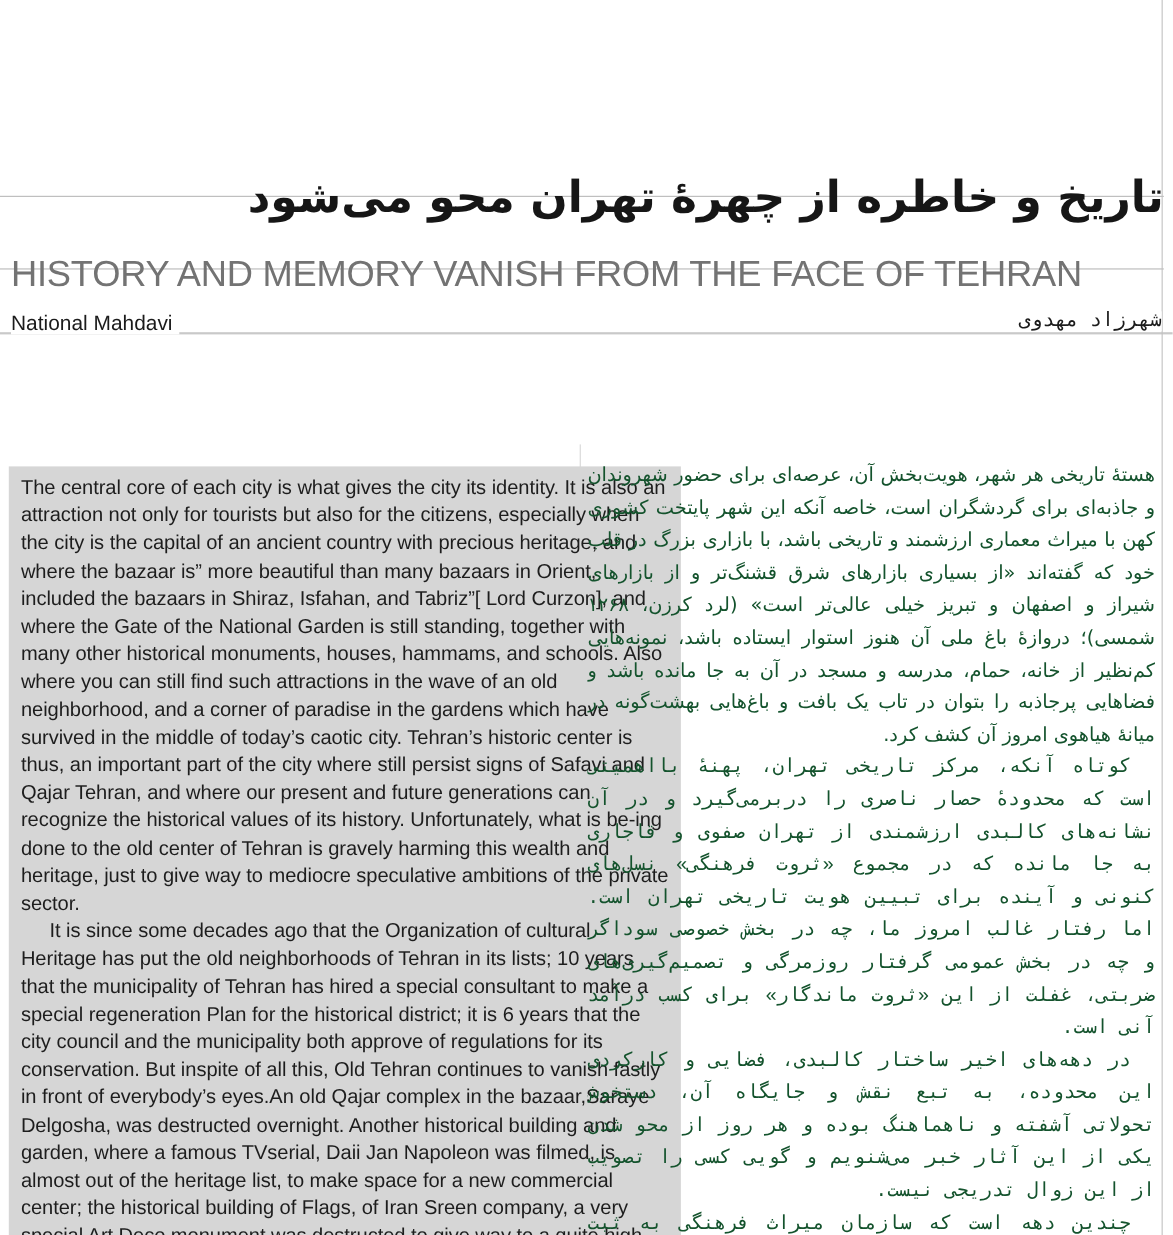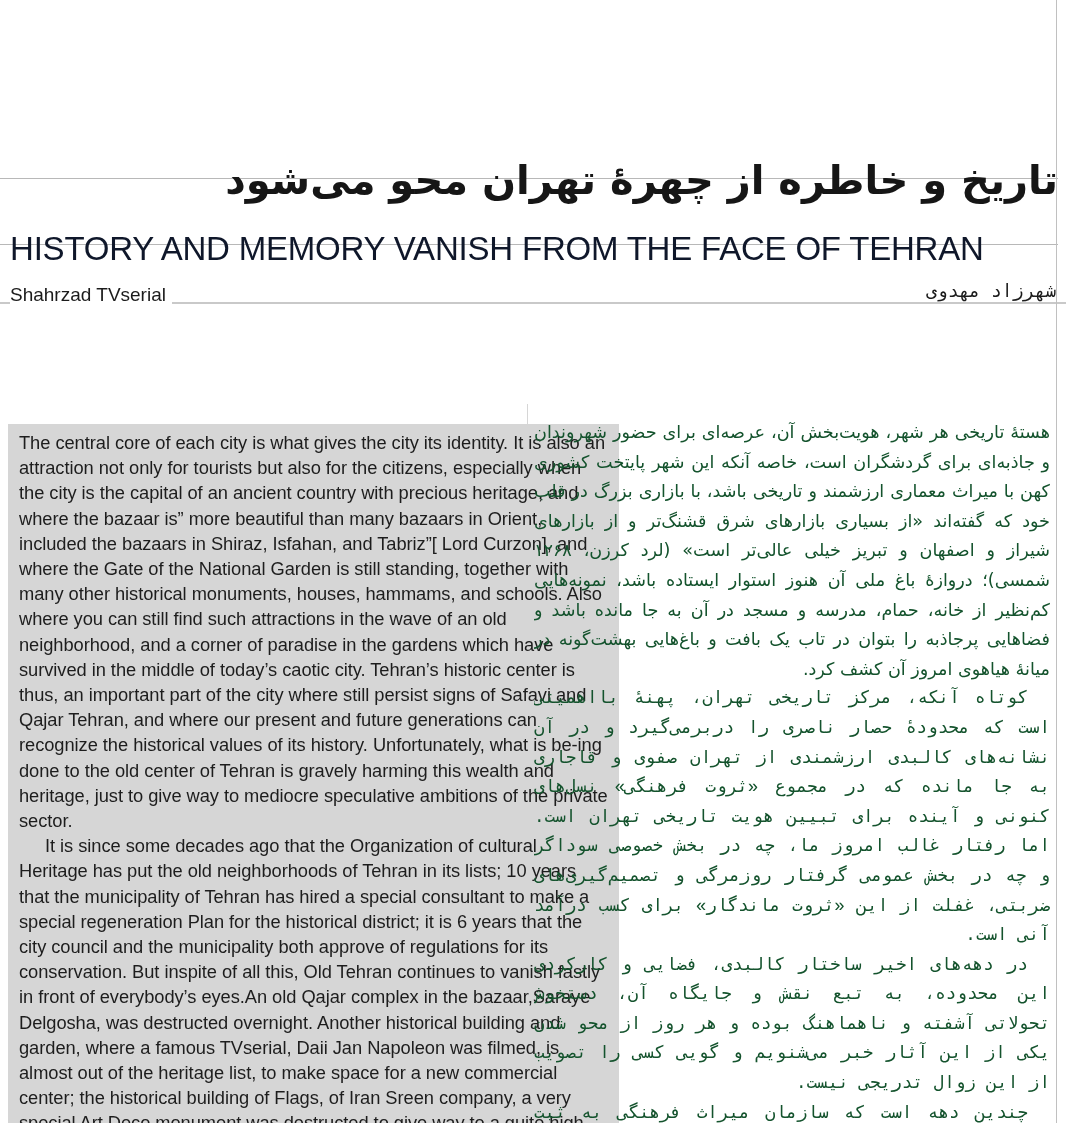--- a/index.html
+++ b/index.html
@@ -63,21 +63,21 @@
     white-space: nowrap;
   }
   .headline-en {
     position: absolute;
     left: 10px;
     top: 205px;
     font-size: 33px;
     font-weight: 400;
     line-height: 1.0;
     letter-spacing: -0.2px;
-    color: #0f172a;
+    color: #737373;
     white-space: nowrap;
   }
 
   
   .byline-en {
     position: absolute;
     left: 10px;
     top: 285px;
     font-size: 19px;
     line-height: 1;
@@ -157,21 +157,21 @@
   <div class="rule rule-top-title"></div>
   <div class="rule rule-under-en-title"></div>
   <div class="rule rule-byline"></div>
   <div class="rule rule-vert-right"></div>
   <div class="rule rule-vert-gutter"></div>
 
   <h1 class="headline-fa">تاریخ و خاطره از چهرهٔ تهران محو می‌شود</h1>
 
   <h2 class="headline-en">HISTORY AND MEMORY VANISH FROM THE FACE OF TEHRAN</h2>
 
-  <div class="byline-en">Shahrzad TVserial</div>
+  <div class="byline-en">National Mahdavi</div>
 
   <div class="byline-fa">شهرزاد مهدوی</div>
 
   <div class="col-en">
     <p>The central core of each city is what gives the city its identity. It is also an attraction not only for tourists but also for the citizens, especially when the city is the capital of an ancient country with precious heritage, and where the bazaar is” more beautiful than many bazaars in Orient, included the bazaars in Shiraz, Isfahan, and Tabriz”[ Lord Curzon], and where the Gate of the National Garden is still standing, together with many other historical monuments, houses, hammams, and schools. Also where you can still find such attractions in the wave of an old neighborhood, and a corner of paradise in the gardens which have survived in the middle of today’s caotic city. Tehran’s historic center is thus, an important part of the city where still persist signs of Safavi and Qajar Tehran, and where our present and future generations can recognize the historical values of its history. Unfortunately, what is be-ing done to the old center of Tehran is gravely harming this wealth and heritage, just to give way to mediocre speculative ambitions of the private sector.</p>
     <p class="indent">It is since some decades ago that the Organization of cultural Heritage has put the old neighborhoods of Tehran in its lists; 10 years that the municipality of Tehran has hired a special consultant to make a special regeneration Plan for the historical district; it is 6 years that the city council and the municipality both approve of regulations for its conservation. But inspite of all this, Old Tehran continues to vanish fastly in front of everybody’s eyes.An old Qajar complex in the bazaar,Saraye Delgosha, was destructed overnight. Another historical building and garden, where a famous TVserial, Daii Jan Napoleon was filmed, is almost out of the heritage list, to make space for a new commercial center; the historical building of Flags, of Iran Sreen company, a very special Art Deco monument was destructed to give way to a quite high</p>
   </div>
 
   <div class="col-fa">
     <p>هستهٔ تاریخی هر شهر، هویت‌بخش آن، عرصه‌ای برای حضور شهروندان و جاذبه‌ای برای گردشگران است، خاصه آنکه این شهر پایتخت کشوری کهن با میراث معماری ارزشمند و تاریخی باشد، با بازاری بزرگ در قلب خود که گفته‌اند «از بسیاری بازارهای شرق قشنگ‌تر و از بازارهای شیراز و اصفهان و تبریز خیلی عالی‌تر است» (لرد کرزن، ۱۲۶۸ شمسی)؛ دروازهٔ باغ ملی آن هنوز استوار ایستاده باشد، نمونه‌هایی کم‌نظیر از خانه، حمام، مدرسه و مسجد در آن به جا مانده باشد و فضاهایی پرجاذبه را بتوان در تاب یک بافت و باغ‌هایی بهشت‌گونه در میانهٔ هیاهوی امروز آن کشف کرد.</p>

